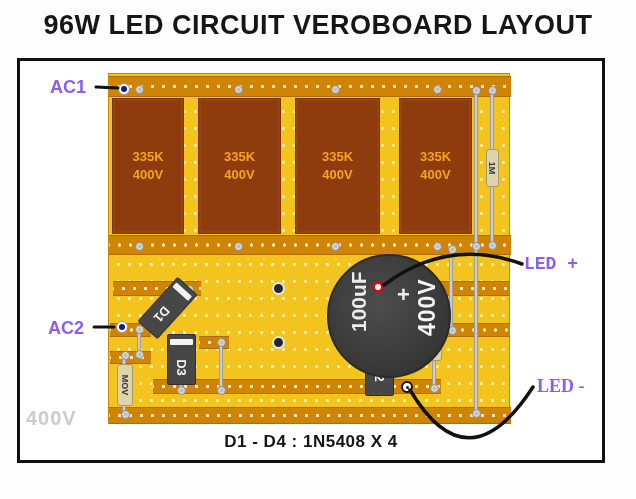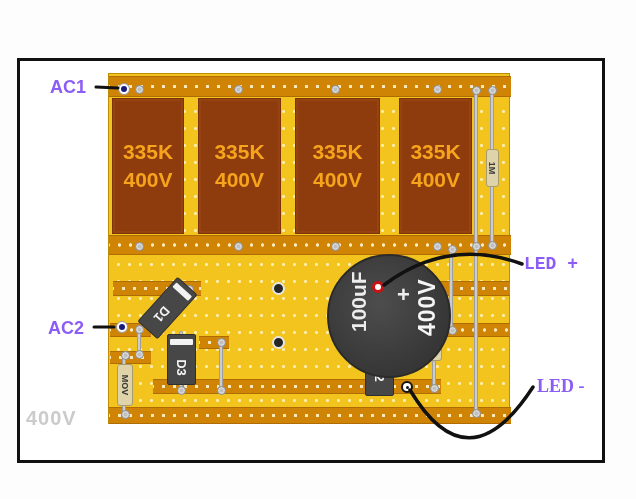--- a/index.html
+++ b/index.html
@@ -32,21 +32,21 @@
     border:1px solid #bd8d05;}
 
   .strip{position:absolute;background:var(--copper);
     background-image:radial-gradient(circle,rgba(255,250,220,.85) 1.4px,rgba(255,250,220,0) 2px);
     background-size:11px 100%;background-position:5px 50%;
     box-shadow:inset 0 1px 0 rgba(150,90,0,.55), inset 0 -1px 0 rgba(150,90,0,.55);}
 
   .film-cap{position:absolute;top:24px;height:136px;background:var(--cap-brown);
     border:1px solid #7c3309;box-shadow:inset 0 0 0 2px rgba(170,80,20,.35);
     display:flex;flex-direction:column;align-items:center;justify-content:center;gap:2px;}
-  .film-cap .t{color:var(--cap-text);font-weight:bold;font-size:21px;line-height:1.25;text-align:center;}
+  .film-cap .t{color:var(--cap-text);font-weight:bold;font-size:13px;line-height:1.25;text-align:center;}
 
   .pad{position:absolute;width:9px;height:9px;border-radius:50%;
     background:#bfbfbf;border:1px solid #8d8d8d;box-shadow:inset 0 0 0 1.5px #d9d9d9;}
   .wire{position:absolute;width:4px;border-radius:2px;background:var(--wire-gray);
     box-shadow:inset 0 0 0 1px #9e9e9e;}
 
   .resistor{position:absolute;background:var(--resistor-beige);border:1px solid #a89a6a;
     border-radius:3px;display:flex;align-items:center;justify-content:center;}
   .resistor span{display:block;transform:rotate(90deg);font-size:9px;font-weight:bold;color:#3a3a3a;white-space:nowrap;}
 
@@ -77,20 +77,21 @@
   .watermark{position:absolute;left:26px;top:407px;font-size:20px;font-weight:bold;color:#cbcbcb;letter-spacing:1px;}
   .caption{position:absolute;left:17px;top:432px;width:588px;text-align:center;
     font-size:17px;font-weight:bold;color:#161616;letter-spacing:.5px;}
   svg.overlay{position:absolute;left:0;top:0;pointer-events:none;}
 </style>
 </head>
 <body>
 
 <div id="stage">
 
+  <div class="title">96W LED CIRCUIT VEROBOARD LAYOUT</div>
 
   <div class="frame"></div>
 
   <div class="board" id="board">
 
     <div class="strip" style="left: 44px; top: 305px; width: 288px; height: 15px;"></div>
       <div class="strip" style="left: 90px; top: 262px; width: 30px; height: 13px;"></div>
       <div class="strip" style="left: 1px; top: 277px; width: 41px; height: 13px;"></div>
       <div class="strip" style="left: 222px; top: 249px; width: 179px; height: 14px;"></div>
       <div class="strip" style="left: 1px; top: 249px; width: 41px; height: 14px;"></div>
@@ -195,20 +196,21 @@
   <div class="hole hole-ac" style="left:116px;top:321px;"></div>
   <div class="hole hole-ledp" style="left:372px;top:281px;"></div>
   <div class="hole hole-ledn" style="left:401px;top:381px;"></div>
 
   <div class="term-label" style="left:50px;top:77px;">AC1</div>
   <div class="term-label" style="left:48px;top:318px;">AC2</div>
   <div class="term-label" style="left:524px;top:254px;font-family:Liberation Mono, monospace;">LED +</div>
   <div class="term-label" style="left:537px;top:376px;font-family:Liberation Serif, serif;">LED -</div>
 
   <div class="watermark">400V</div>
+  <div class="caption">D1 - D4 : 1N5408 X 4</div>
 
   <svg class="overlay" width="636" height="499">
     <path d="M96,87 L118,88" stroke="#111" stroke-width="3" fill="none" stroke-linecap="round"></path>
     <path d="M94,327 L114,327" stroke="#111" stroke-width="3" fill="none" stroke-linecap="round"></path>
     <path d="M384,285 Q448,237 522,264" stroke="#111" stroke-width="3.5" fill="none" stroke-linecap="round"></path>
     <path d="M410,390 Q468,487 533,387" stroke="#111" stroke-width="3.5" fill="none" stroke-linecap="round"></path>
   </svg>
 </div>
 
 </body></html>

